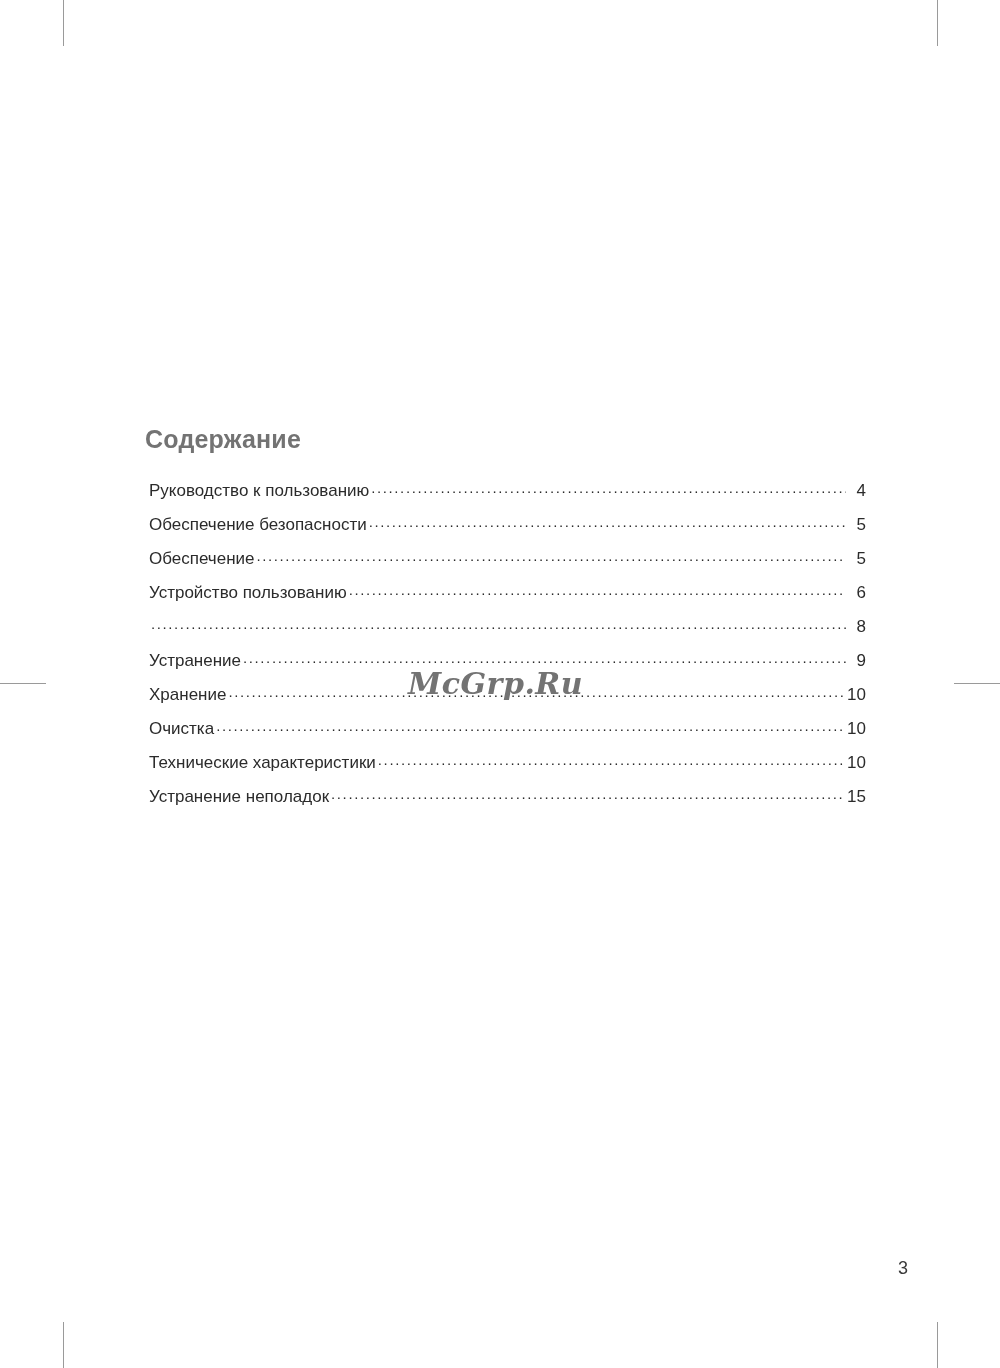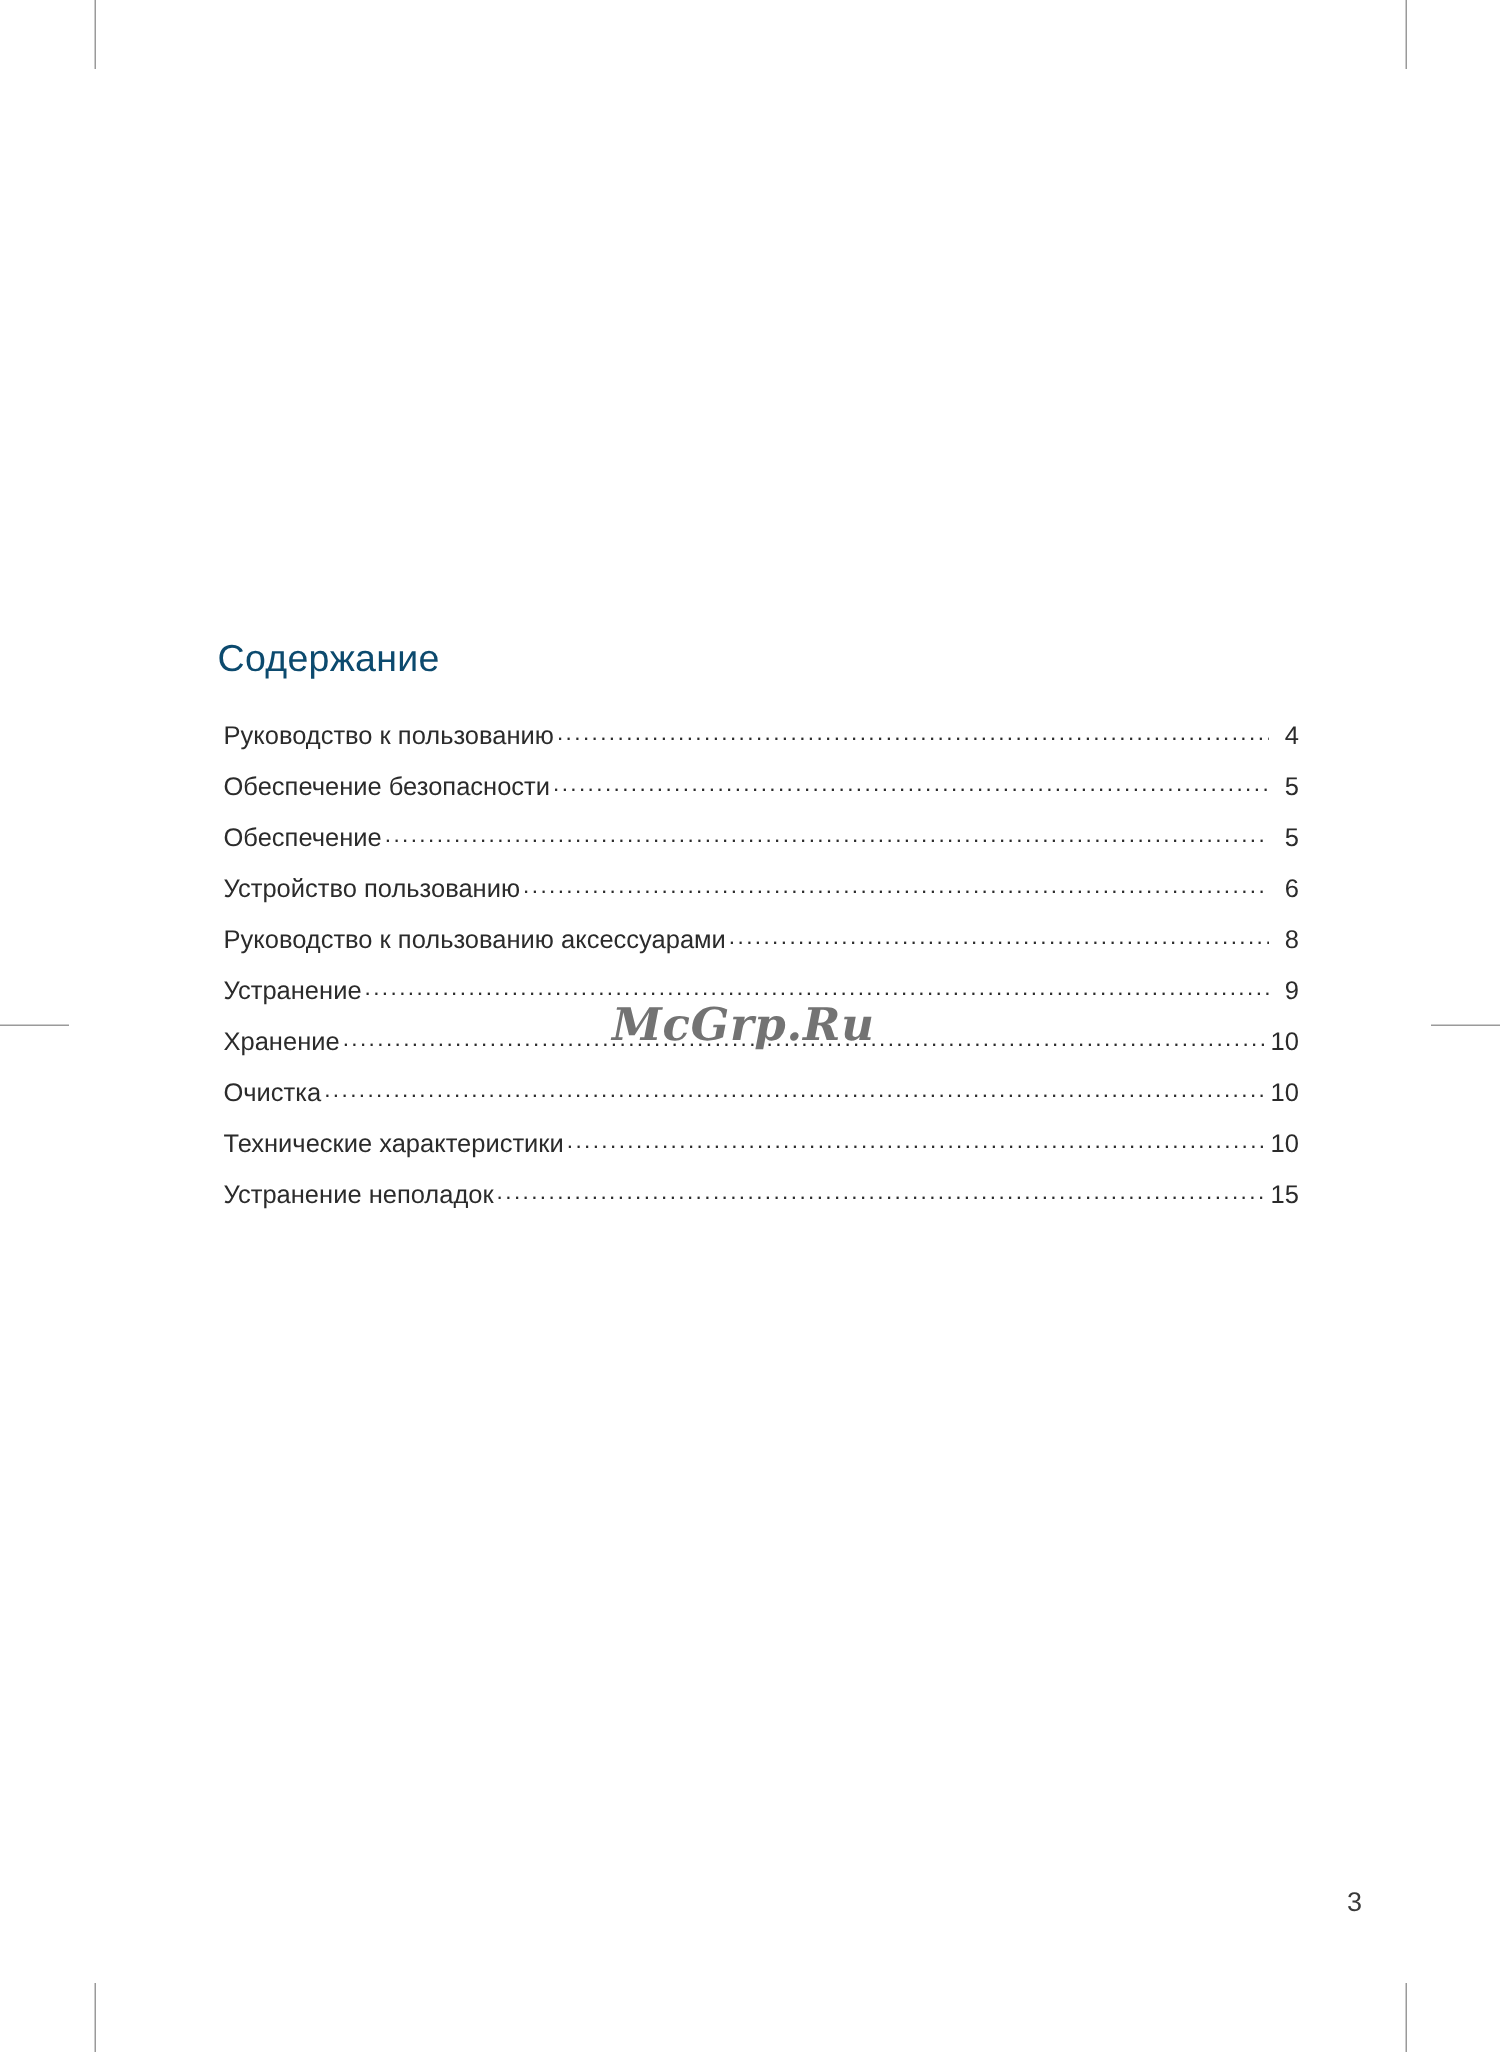--- a/index.html
+++ b/index.html
@@ -26,22 +26,22 @@
 
   .content {
     position: absolute;
     left: 145px;
     top: 425px;
     width: 725px;
   }
 
   .toc-title {
     font-size: 25px;
-    font-weight: normal;
-    color: #0c4a6e;
+    font-weight: bold;
+    color: #737373;
     letter-spacing: 0.2px;
     margin: 0 0 28px 0;
   }
 
   .toc-list {
     list-style: none;
     margin: 4px;
     padding: 0;
   }
 
@@ -125,21 +125,20 @@
         <span class="toc-label">Обеспечение</span>
         <span class="toc-dots">........................................................................................................................................................</span>
         <span class="toc-page">5</span>
       </li>
       <li class="toc-item">
         <span class="toc-label">Устройство пользованию</span>
         <span class="toc-dots">........................................................................................................................................................</span>
         <span class="toc-page">6</span>
       </li>
       <li class="toc-item">
-        <span class="toc-label">Руководство к пользованию аксессуарами</span>
         <span class="toc-dots">........................................................................................................................................................</span>
         <span class="toc-page">8</span>
       </li>
       <li class="toc-item">
         <span class="toc-label">Устранение</span>
         <span class="toc-dots">........................................................................................................................................................</span>
         <span class="toc-page">9</span>
       </li>
       <li class="toc-item">
         <span class="toc-label">Хранение</span>

